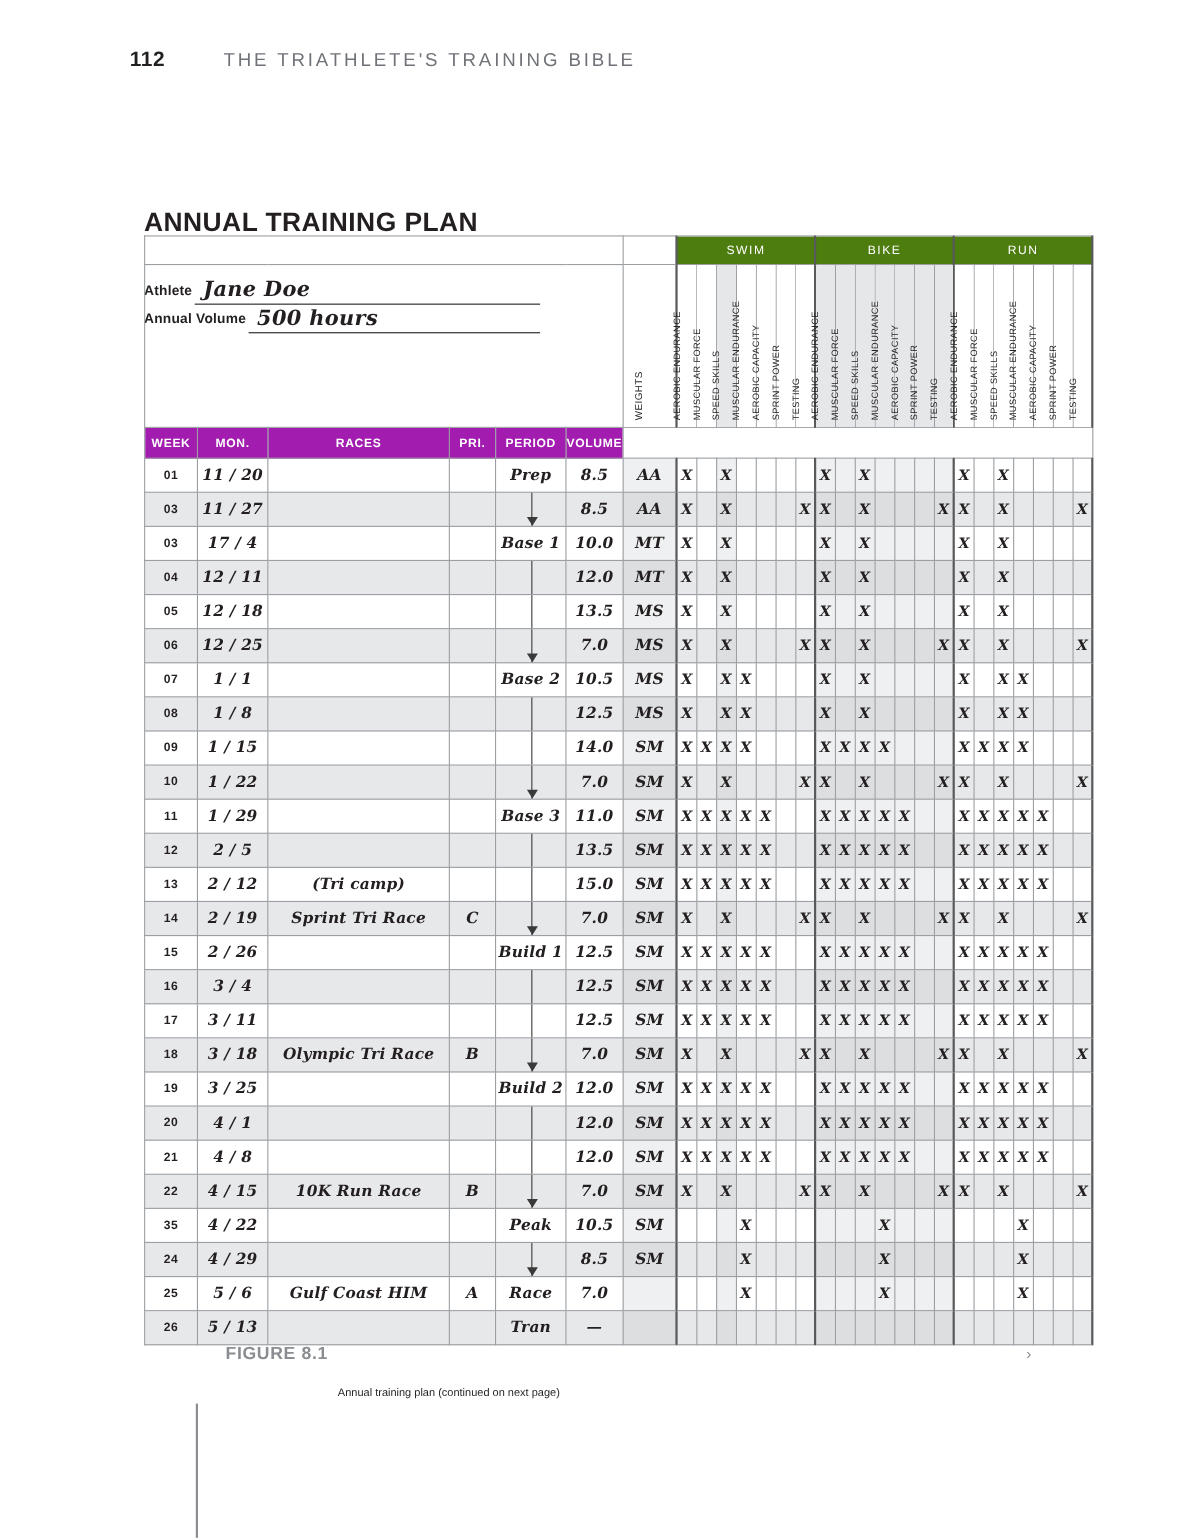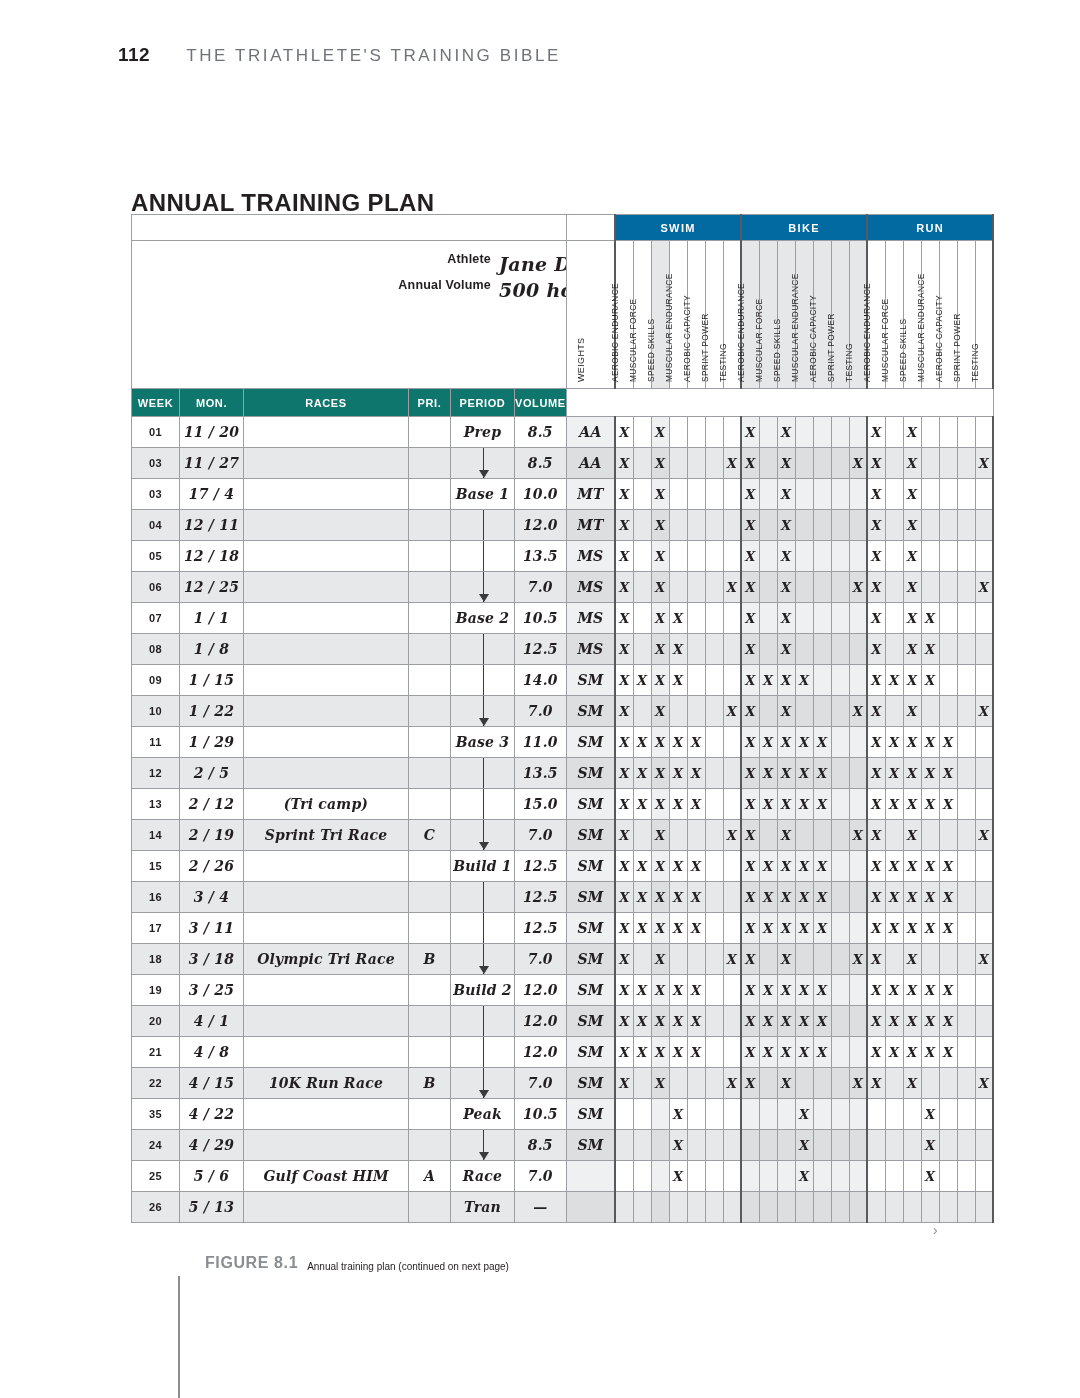--- a/index.html
+++ b/index.html
@@ -7,39 +7,39 @@
     width:1080px;height:1398px;
     background:#ffffff;
     font-family:"Liberation Sans", sans-serif;
     color:#231f20;
     position:relative;
     overflow:hidden;
   }
   
   #running-head{
     position:absolute;left:118px;top:44px;
-    display:flex;align-items:baseline;gap:36px;
+    display:flex;align-items:baseline;gap:53px;
   }
   #running-head .folio{
     font-size:19px;font-weight:bold;color:#231f20;letter-spacing:.5px;
   }
   #running-head .booktitle{
     font-size:17px;color:#6f7277;letter-spacing:2.6px;font-weight:400;
   }
   
   #form-title{
     position:absolute;left:131px;top:189px;
     font-size:24px;font-weight:bold;letter-spacing:.4px;
   }
   
   #athlete-block{
     position:absolute;left:131px;top:252px;width:360px;
   }
   .field-row{
-    display:flex;align-items:flex-end;height:26px;position:relative;flex-direction:column;
+    display:flex;align-items:center;height:26px;position:relative;
   }
   .field-label{
     font-size:12.5px;font-weight:bold;letter-spacing:.2px;
     padding-bottom:3px;white-space:nowrap;
   }
   .field-rule{
     flex:1;border-bottom:1.6px solid #231f20;position:relative;height:22px;
     margin-left:2px;
   }
   .field-value{
@@ -56,27 +56,27 @@
   }
   #atp-table td,#atp-table th{
     padding:0;margin:0;
     border:1px solid #9b9ea2;
     font-size:11px;
     text-align:center;vertical-align:middle;
     box-sizing:border-box;
   }
   
   .hdr-dark{
-    background:#0f766e;color:#ffffff;
+    background:#a21caf;color:#ffffff;
     font-weight:bold;font-size:13.5px;letter-spacing:.6px;
     height:28px;border:1px solid #6c6f74;
   }
   .hdr-sport{
-    background:#0369a1;color:#ffffff;
-    font-weight:bold;font-size:14px;letter-spacing:1.4px;
+    background:#4d7c0f;color:#ffffff;
+    font-weight:normal;font-size:14px;letter-spacing:1.4px;
     height:26px;border:1px solid #6c6f74;
   }
   .blank-cell{border:none;background:transparent;}
   
   .vhdr{
     height:148px;background:#ffffff;position:relative;
   }
   .vhdr.shade{background:#e6e7e9;}
   .vhdr span{
     position:absolute;left:50%;bottom:6px;
@@ -125,21 +125,21 @@
     border-top:8px solid #3a3a3a;
   }
   .arrow.stub i{top:0;bottom:0;}
   
   .grp-top td{border-top:2px solid #58595b;}
   .col-sep{border-left:2px solid #58595b !important;}
   .col-sep-r{border-right:2px solid #58595b !important;}
   
   #caption{
     position:absolute;left:205px;top:1222px;
-    display:flex;align-items:flex-end;gap:9px;
+    display:flex;align-items:flex-start;gap:9px;
   }
   #caption .fignum{
     font-size:16px;font-weight:bold;color:#8a8d91;letter-spacing:.6px;
   }
   #caption .captext{
     font-size:10px;color:#231f20;margin-top:39px;
   }
   #cap-arrow{
     position:absolute;left:933px;top:1222px;
     font-size:14px;color:#8a8d91;

